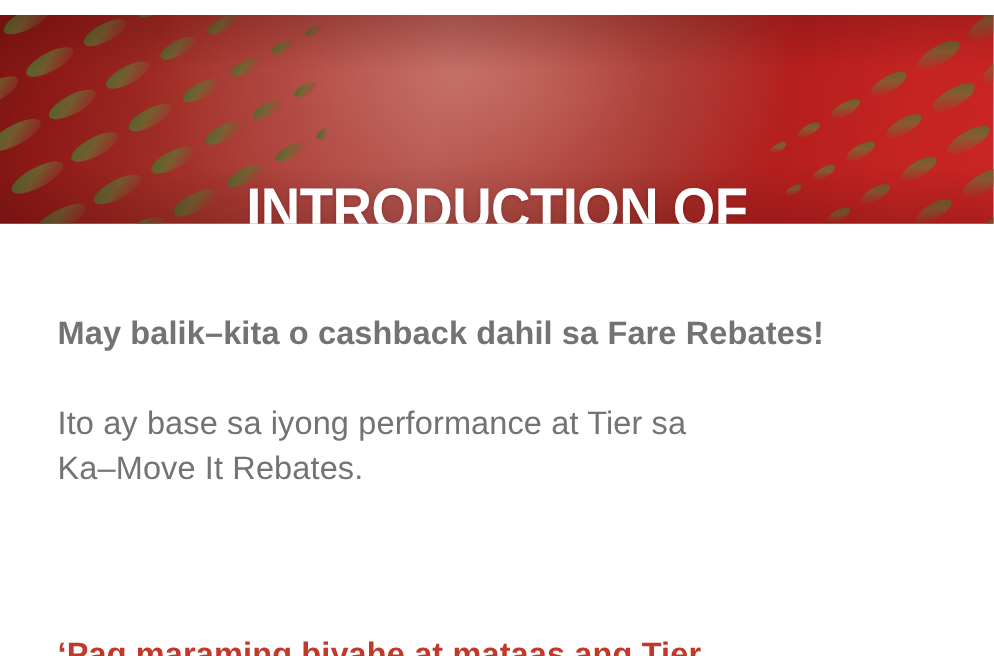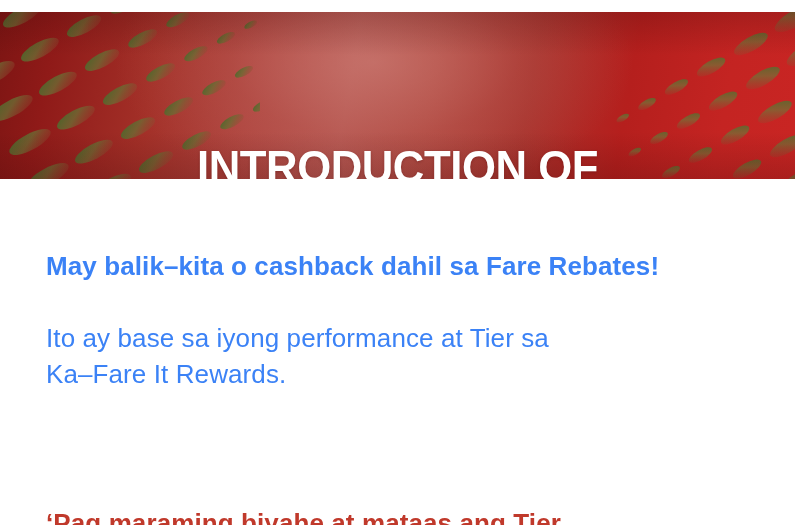--- a/index.html
+++ b/index.html
@@ -88,21 +88,21 @@
     position: absolute;
     left: 46px;
     top: 212px;
     width: 710px;
   }
   .para {
     margin: 0;
     white-space: pre-line;
   }
   .para-gray {
-    color: #3b82f6;
+    color: #737373;
     font-size: 26px;
     line-height: 36px;
     letter-spacing: 0.1px;
   }
   .para-gray .lead {
     font-weight: bold;
     display: block;
   }
   .para-gray .rest {
     font-weight: normal;
@@ -190,21 +190,21 @@
     <span class="tline">INTRODUCTION OF</span>
     
   </div>
 </div>
 
 <div class="content">
 
   <p class="para para-gray">
     <span class="lead">May balik–kita o cashback dahil sa Fare Rebates!</span>
     <span class="rest">Ito ay base sa iyong performance at Tier sa
-Ka–Fare It Rewards.</span>
+Ka–Move It Rebates.</span>
   </p>
 
   <p class="para para-red">
     <span class="rline">‘Pag maraming biyahe at mataas ang Tier,</span>
     
     
   </p>
 
 </div>
 

